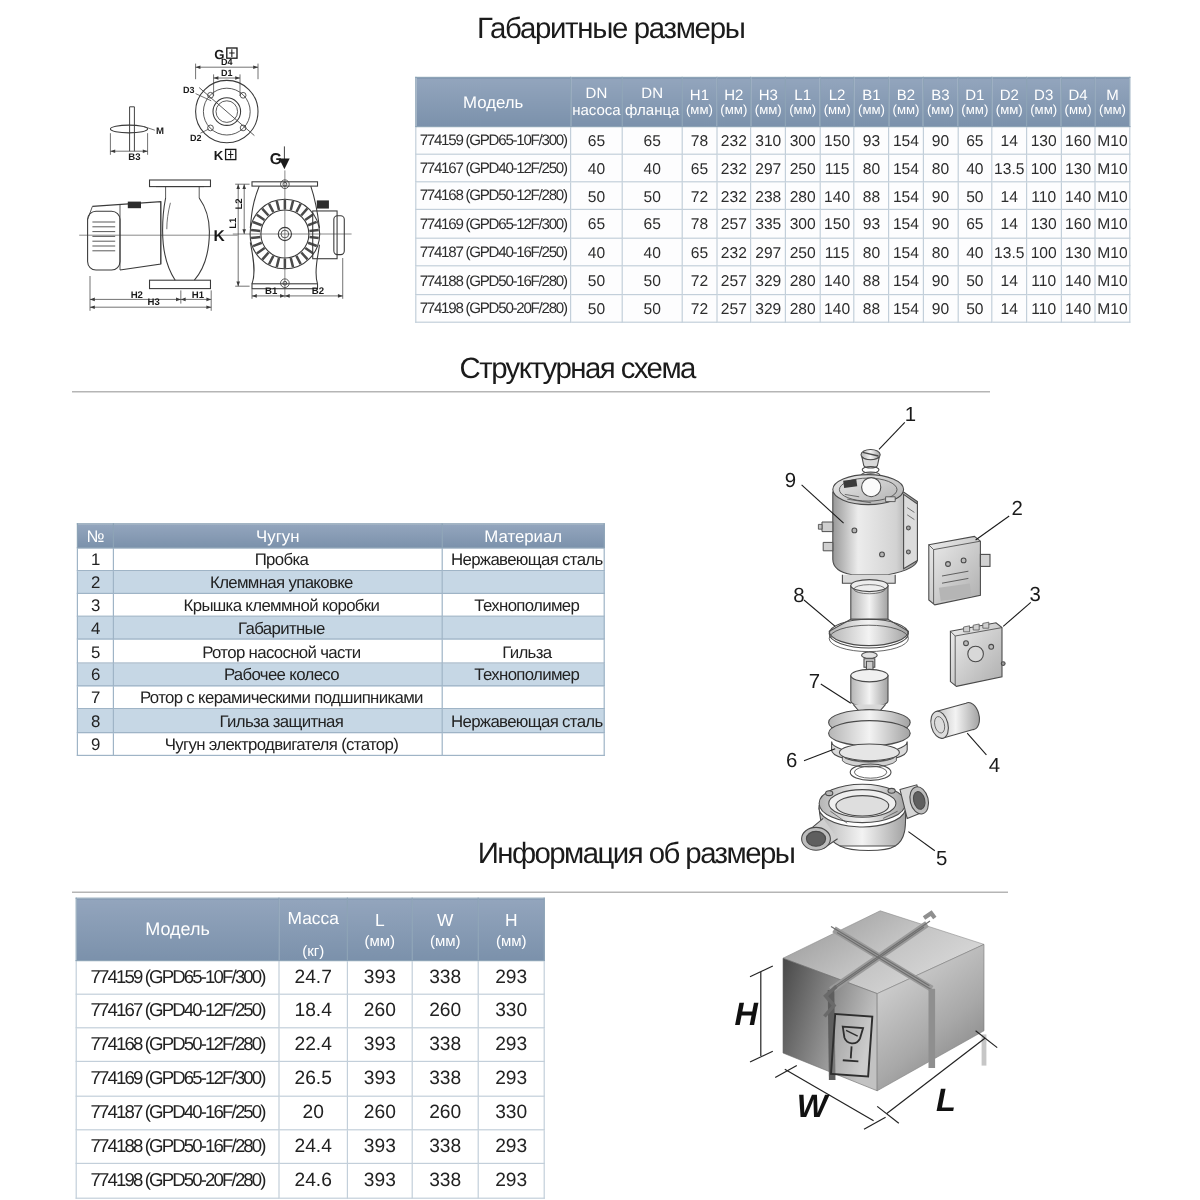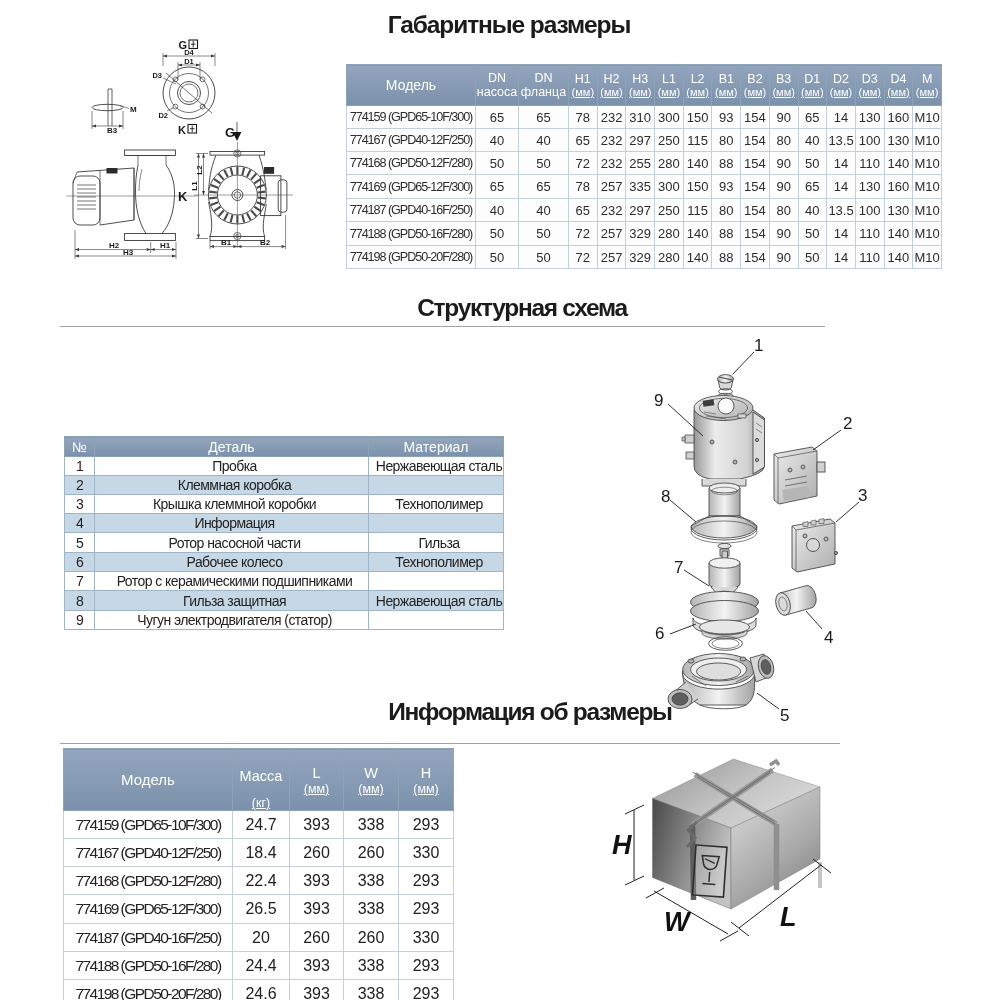--- a/index.html
+++ b/index.html
@@ -1,51 +1,51 @@
 <!DOCTYPE html>
 <html><head>
 <meta charset="utf-8">
 <style>
   html,body{margin:0;padding:0;}
   body{width:1000px;height:1000px;position:relative;background:#fff;
        font-family:"Liberation Sans",sans-serif;overflow:hidden;}
-  .title{position:absolute;font-size:24.5px;font-weight:bold;color:#1b1b1b;white-space:nowrap;
+  .title{position:absolute;font-size:24.5px;font-weight:normal;color:#1b1b1b;white-space:nowrap;
          transform:translateX(-50%);line-height:1;}
   .hline{position:absolute;height:1px;background:#a3a3a3;}
   table{border-collapse:collapse;table-layout:fixed;}
   
   #tmain{position:absolute;left:346px;top:64px;width:595px;}
   #tmain th{background:linear-gradient(#93a5bd,#7b91ab);color:#fff;font-weight:normal;
             border:1px solid #8da3b6;padding:0;}
   #tmain td{border:1px solid #c3cfda;color:#2d2d2d;text-align:center;padding:0;
             font-size:13px;background:#fdfdfe;}
   #tmain .mod{font-size:12.6px;letter-spacing:-1.05px;white-space:nowrap;}
   .h1l{font-size:12.5px;line-height:14px;text-align:center;}
-  .h2l{font-size:11px;line-height:13px;text-decoration:underline;}
+  .h2l{font-size:11px;line-height:13px;}
   
   #tparts{position:absolute;left:64px;top:436px;width:439px;}
   #tparts th{background:linear-gradient(#93a5bd,#7b91ab);color:#fff;font-weight:normal;
              font-size:14px;border:1px solid #8da3b6;padding:0;}
   #tparts td{border:1px solid #9fb4c6;color:#222;font-size:14px;padding:0 0 0 6px;
              text-align:center;white-space:nowrap;letter-spacing:-0.55px;}
   #tparts tr.alt td{background:#c6d7e5;}
   #tparts td.num{text-align:center;padding:0;}
   
   #tpack{position:absolute;left:63px;top:748px;width:390px;}
   #tpack th{background:linear-gradient(#93a5bd,#7b91ab);color:#fff;font-weight:normal;
             border:1px solid #8da3b6;padding:0;}
   #tpack td{border:1px solid #c3cfda;color:#222;text-align:center;font-size:16px;
             padding:0;background:#fff;}
   #tpack .mod{font-size:15.5px;letter-spacing:-1.55px;white-space:nowrap;}
 </style>
 </head>
 <body>
 
 <div class="title" style="left:509px;top:13px;letter-spacing:-1.1px;">Габаритные размеры</div>
-<div class="title" style="left:522px;top:296px;letter-spacing:-1.3px;">Структурная схема</div>
+<div class="title" style="left:481px;top:296px;letter-spacing:-1.3px;">Структурная схема</div>
 <div class="hline" style="left:60px;top:326px;width:765px;"></div>
 <div class="title" style="left:530px;top:700px;letter-spacing:-1.3px;">Информация об размеры</div>
 <div class="hline" style="left:60px;top:743px;width:780px;"></div>
 
 <table id="tmain">
  <colgroup>
       <col style="width:129px">
       <col style="width:43px">
       <col style="width:50px">
   <col span="13" style="width:28.7px">
@@ -147,21 +147,21 @@
         <td>100</td>
         <td>130</td>
         <td>M10</td>
       </tr>
  <tr style="height:23px">
         <td class="mod">774168 (GPD50-12F/280)</td>
         <td>50</td>
         <td>50</td>
         <td>72</td>
         <td>232</td>
-        <td>255</td>
+        <td>238</td>
         <td>280</td>
         <td>140</td>
         <td>88</td>
         <td>154</td>
         <td>90</td>
         <td>50</td>
         <td>14</td>
         <td>110</td>
         <td>140</td>
         <td>M10</td>
@@ -243,41 +243,41 @@
 
 <table id="tparts">
  <colgroup>
       <col style="width:30px">
       <col style="width:274px">
       <col style="width:135px">
     </colgroup>
  <tbody>
       <tr style="height:20px">
         <th>№</th>
-        <th>Деталь</th>
+        <th>Чугун</th>
         <th>Материал</th>
       </tr>
  <tr style="height:19px">
         <td class="num">1</td>
         <td>Пробка</td>
         <td>Нержавеющая сталь</td>
       </tr>
  <tr style="height:19px" class="alt">
         <td class="num">2</td>
-        <td>Клеммная коробка</td>
+        <td>Клеммная упаковке</td>
         <td></td>
       </tr>
  <tr style="height:19px">
         <td class="num">3</td>
         <td>Крышка клеммной коробки</td>
         <td>Технополимер</td>
       </tr>
  <tr style="height:19px" class="alt">
         <td class="num">4</td>
-        <td>Информация</td>
+        <td>Габаритные</td>
         <td></td>
       </tr>
  <tr style="height:20px">
         <td class="num">5</td>
         <td>Ротор насосной части</td>
         <td>Гильза</td>
       </tr>
  <tr style="height:19px" class="alt">
         <td class="num">6</td>
         <td>Рабочее колесо</td>
@@ -306,21 +306,21 @@
       <col style="width:169px">
       <col style="width:57px">
       <col style="width:54px">
   <col style="width:55px">
       <col style="width:55px">
     </colgroup>
  <tbody>
       <tr style="height:47px">
   <th style="font-size:15px;">Модель</th>
   <th>
-          <div class="h1l" style="font-size:14.5px;margin-top:20px;">Масса</div>
+          <div class="h1l" style="font-size:14.5px;margin-top:10px;">Масса</div>
           <div class="h2l" style="font-size:12.5px;margin-top:14px;">(кг)</div>
         </th>
   <th>
           <div class="h1l" style="font-size:14.5px;margin-top:3px;">L</div>
           <div class="h2l" style="font-size:12.5px;margin-top:3px;">(мм)</div>
         </th>
   <th>
           <div class="h1l" style="font-size:14.5px;margin-top:3px;">W</div>
           <div class="h2l" style="font-size:12.5px;margin-top:3px;">(мм)</div>
         </th>

